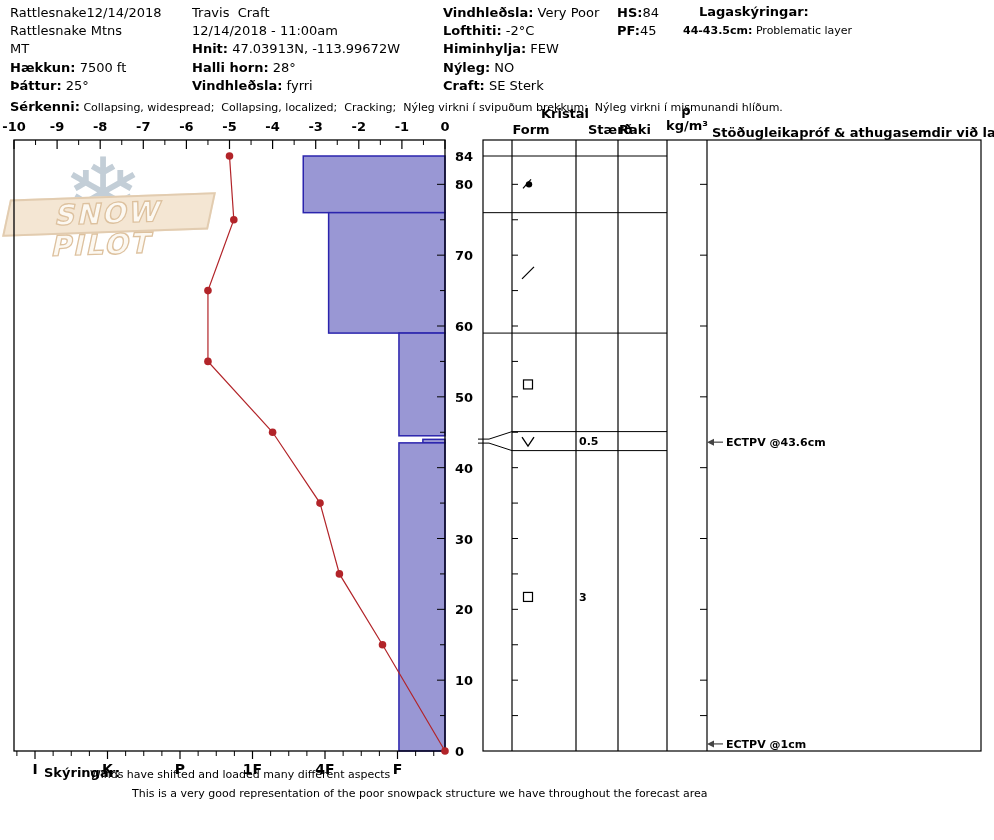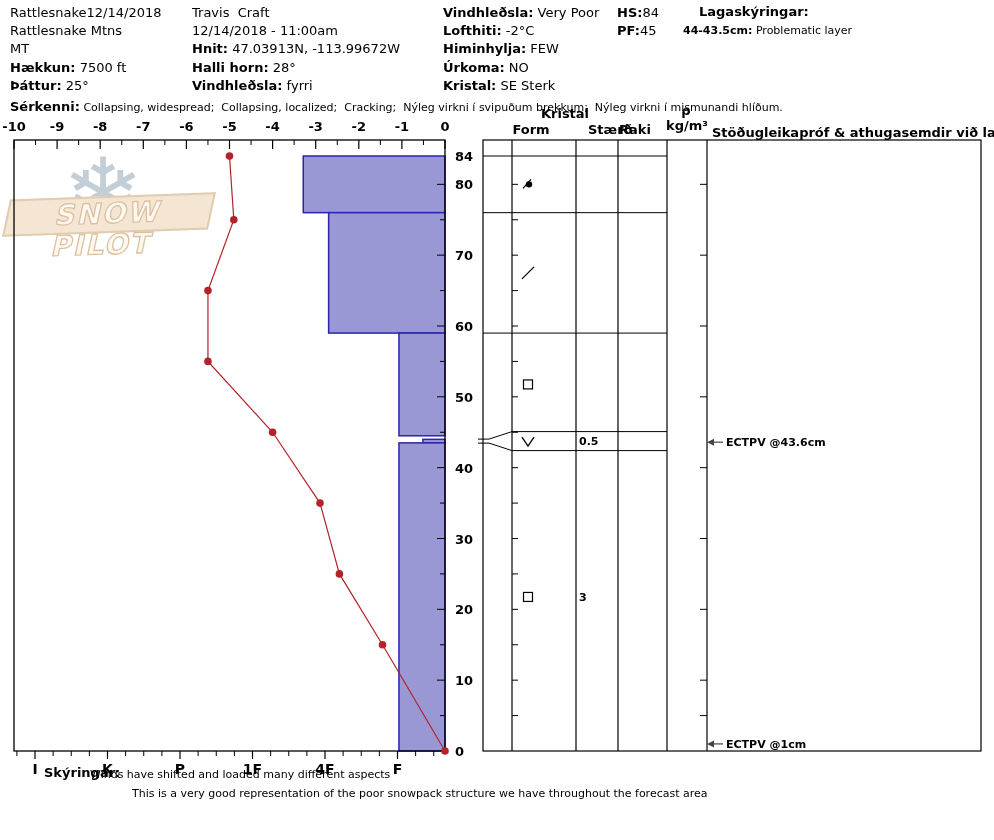--- a/index.html
+++ b/index.html
@@ -49,22 +49,22 @@
       <div class="hline">Travis  Craft</div>
       <div class="hline">12/14/2018 - 11:00am</div>
       <div class="hline"><b>Hnit:</b> 47.03913N, -113.99672W</div>
       <div class="hline"><b>Halli horn:</b> 28°</div>
       <div class="hline"><b>Vindhleðsla:</b> fyrri</div>
     </div>
     <div class="abs" style="left: 443px; top: 4px;">
       <div class="hline"><b>Vindhleðsla:</b> Very Poor</div>
       <div class="hline"><b>Lofthiti:</b> -2°C</div>
       <div class="hline"><b>Himinhylja:</b> FEW</div>
-      <div class="hline"><b>Úrkoma:</b> NO</div>
-      <div class="hline"><b>Kristal:</b> SE Sterk</div>
+      <div class="hline"><b>Nýleg:</b> NO</div>
+      <div class="hline"><b>Craft:</b> SE Sterk</div>
     </div>
     <div class="abs" style="left: 617px; top: 4px;">
       <div class="hline"><b>HS:</b>84</div>
       <div class="hline"><b>PF:</b>45</div>
     </div>
   </div>
 
 <div id="serkenni" class="abs"><b>Sérkenni:</b> <span>Collapsing, widespread;  Collapsing, localized;  Cracking;  Nýleg virkni í svipuðum brekkum;  Nýleg virkni í mismunandi hlíðum.</span></div>
 
 <div id="lagask-title" class="abs">Lagaskýringar:</div>

